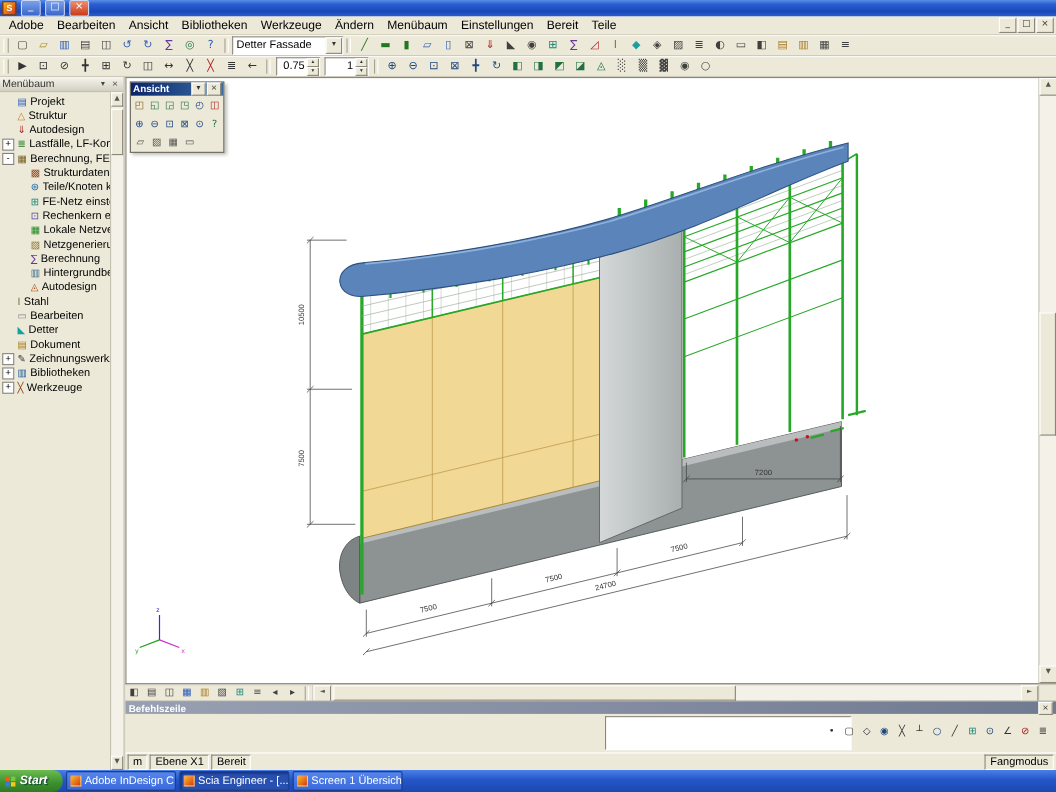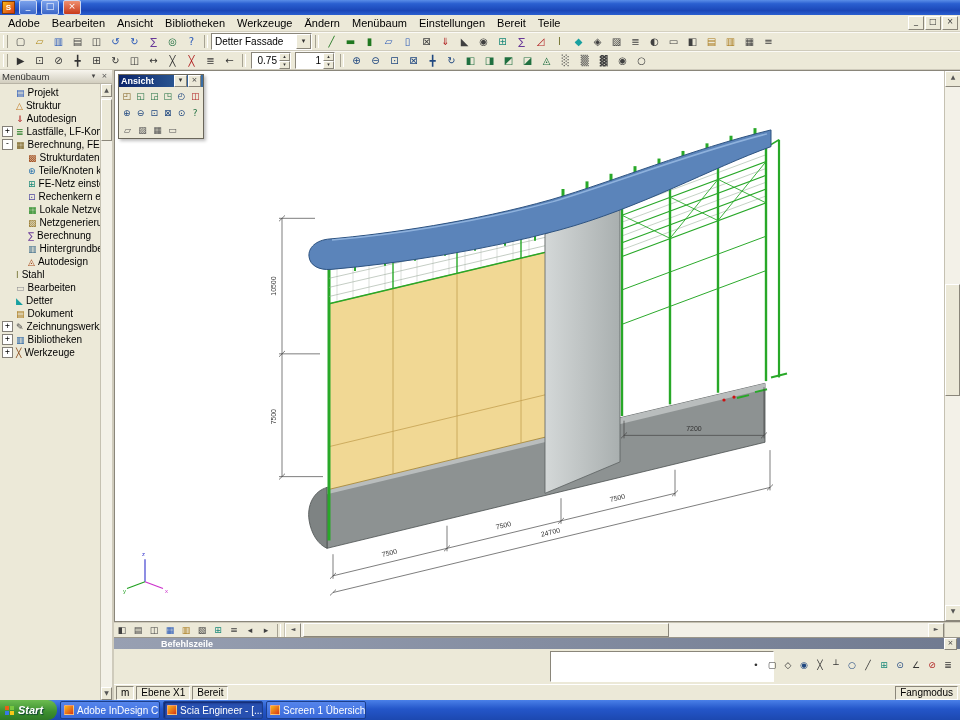--- a/index.html
+++ b/index.html
@@ -105,21 +105,21 @@
   .belowbar{height:14px;display:flex;align-items:center;background:#ece9d8;border-top:1px solid #cfcbbc;}
   .hsb{flex:1;height:14px;display:flex;background:#f3f1e8;border:1px solid #c5c1b2;}
   .hsb .trk{flex:1;position:relative;}
   .hsb .th{position:absolute;top:0;bottom:0;left:2px;width:58%;background:#ece9d8;
     border:1px solid;border-color:#fff #8a867a #8a867a #fff;}
   .corner{width:15px;height:14px;background:#ece9d8;flex:none;}
 
   
   .cmdpanel{height:46px;background:#ece9d8;border-top:1px solid #9a968a;display:flex;flex-direction:column;}
   .cmdhdr{height:11px;background:linear-gradient(90deg,#98a0b2,#707a90);display:flex;align-items:center;padding:0 3px;}
-  .cmdhdr .t{flex:1;color:#fff;font-size:9px;font-weight:bold;margin-left:44px;}
+  .cmdhdr .t{flex:1;color:#fff;font-size:9px;font-weight:bold;}
   .cmdbody{flex:1;position:relative;}
   .cmdfield{position:absolute;left:2px;top:2px;bottom:2px;width:430px;background:#fff;
     border:1px solid;border-color:#8a867a #fff #fff #8a867a;display:flex;align-items:flex-end;
     padding:1px 3px;font-size:10px;}
   .cmdfield2{position:absolute;left:436px;top:2px;bottom:2px;right:186px;background:#fff;
     border:1px solid;border-color:#8a867a #fff #fff #8a867a;}
   .snaprow{position:absolute;right:4px;top:9px;display:flex;}
 
   
   .statusbar{height:15px;background:#ece9d8;display:flex;align-items:center;padding:0 2px;gap:2px;

